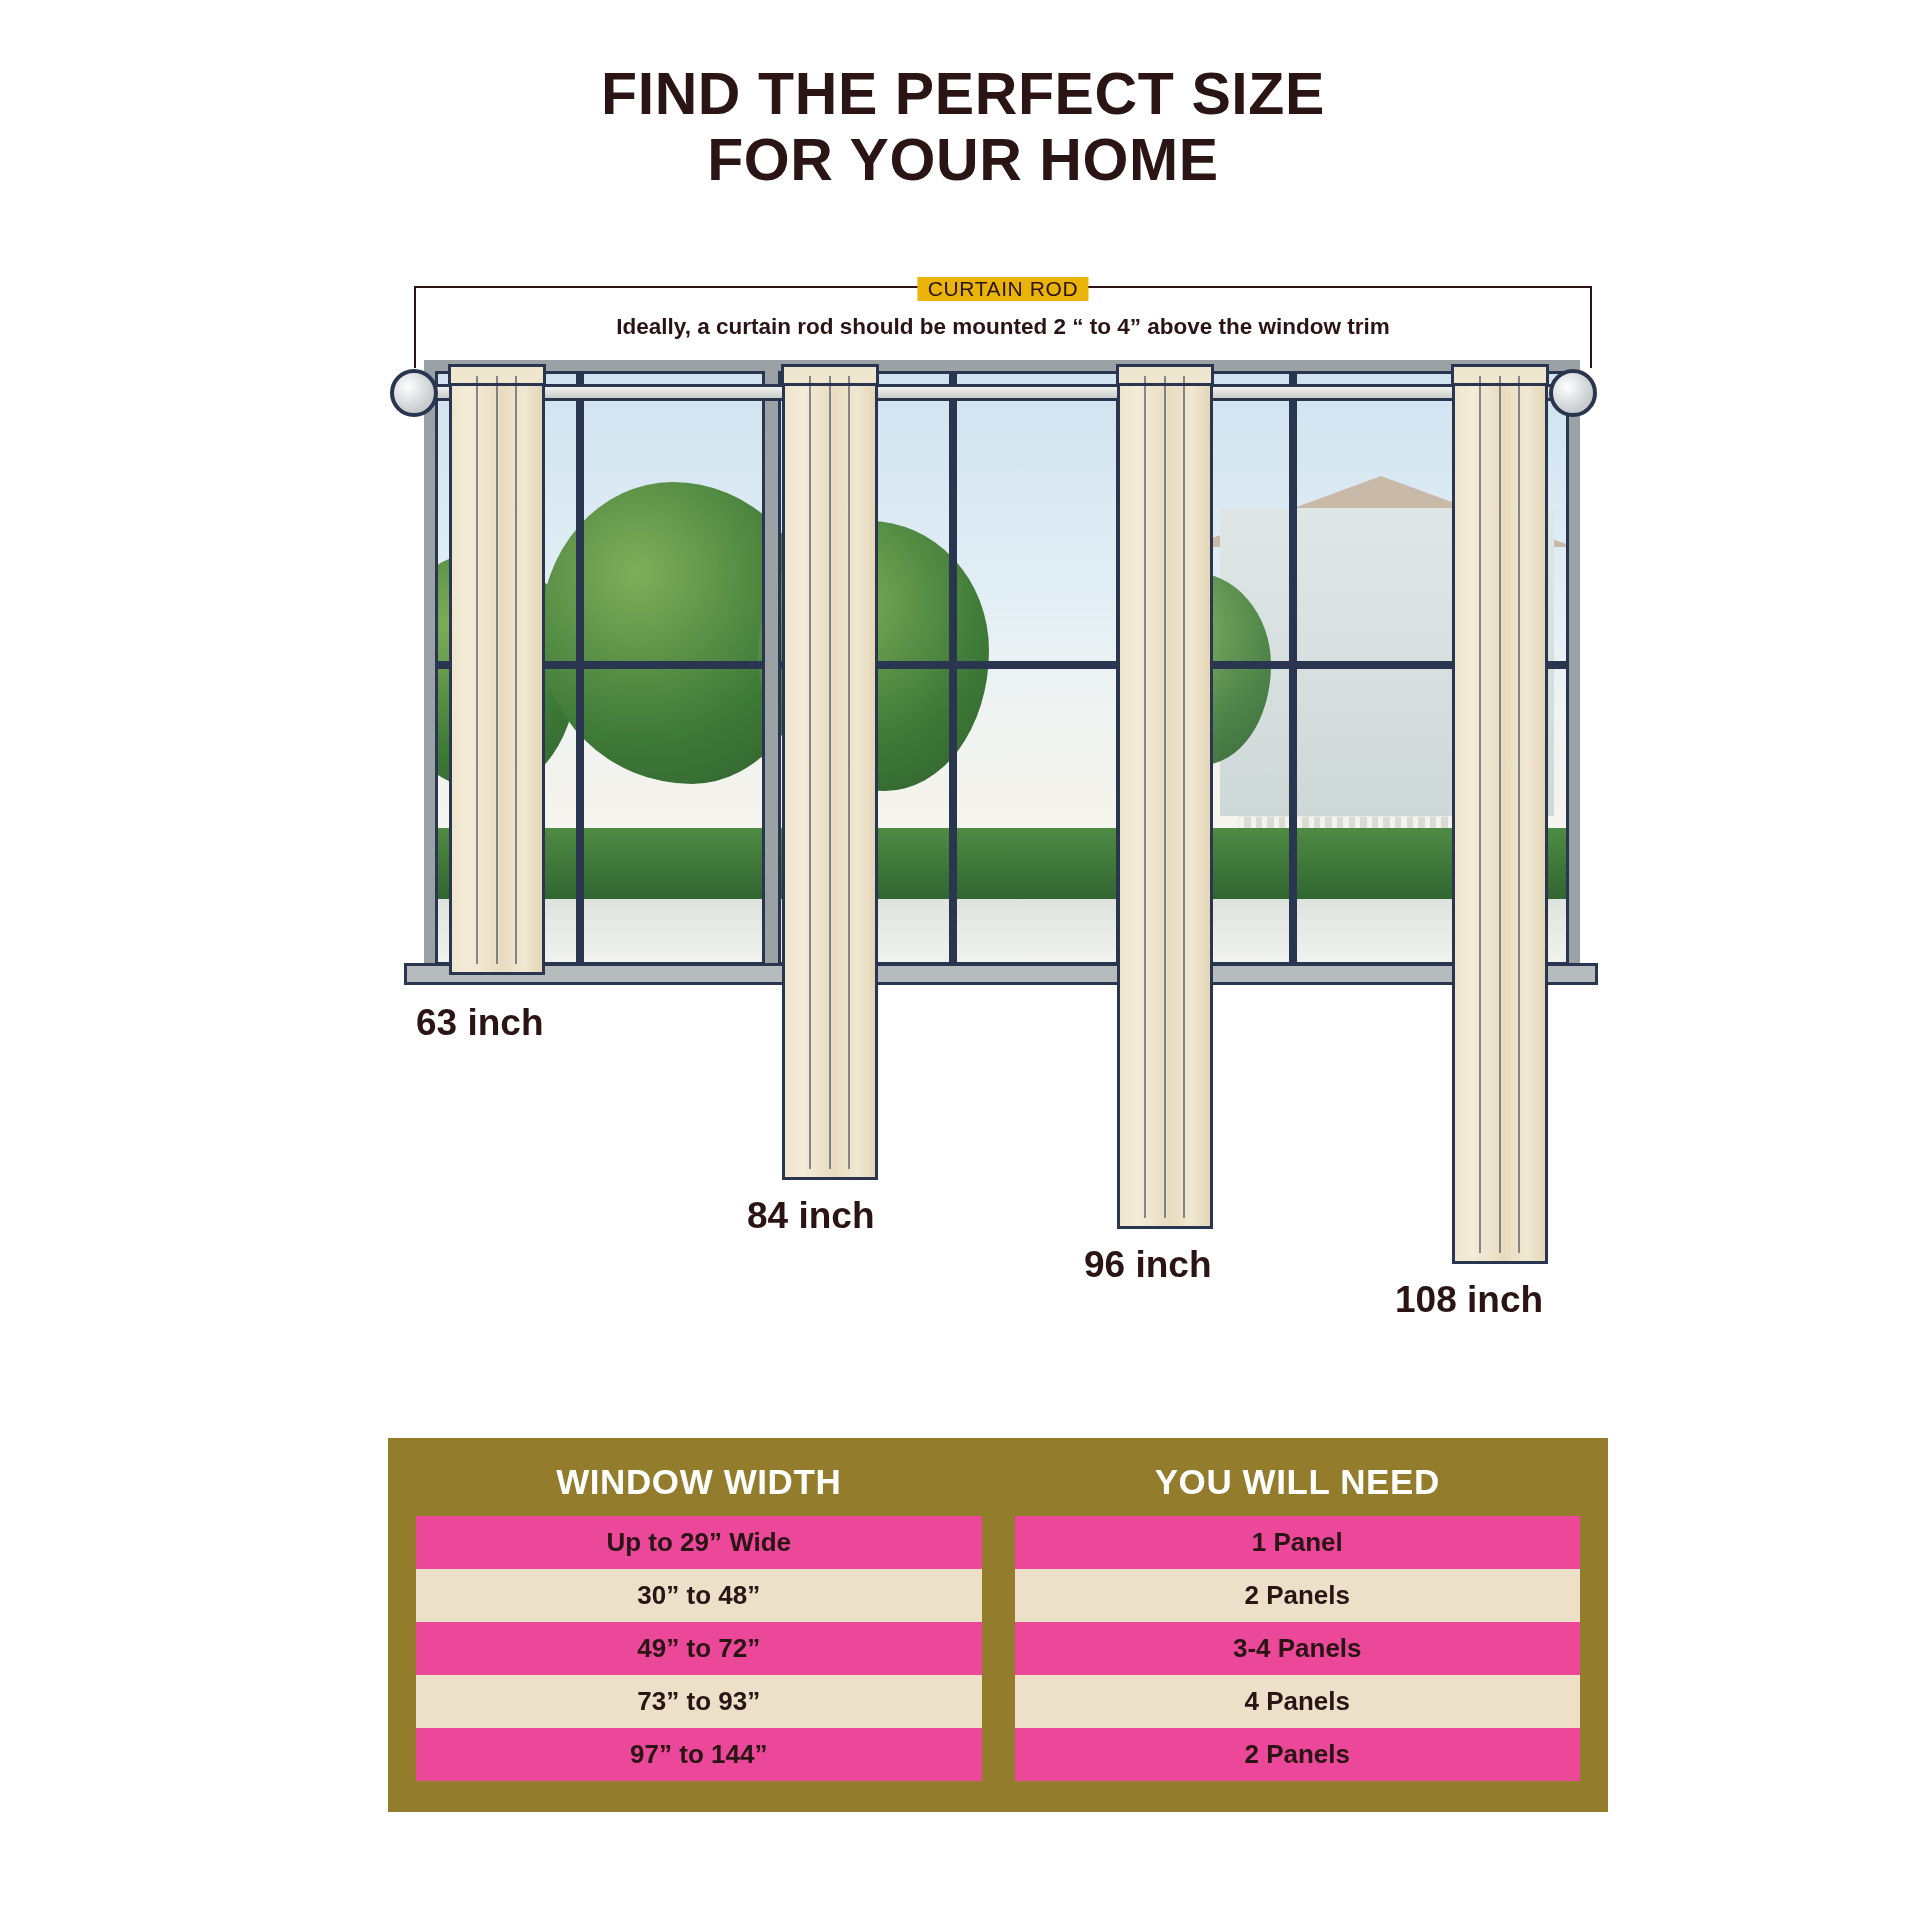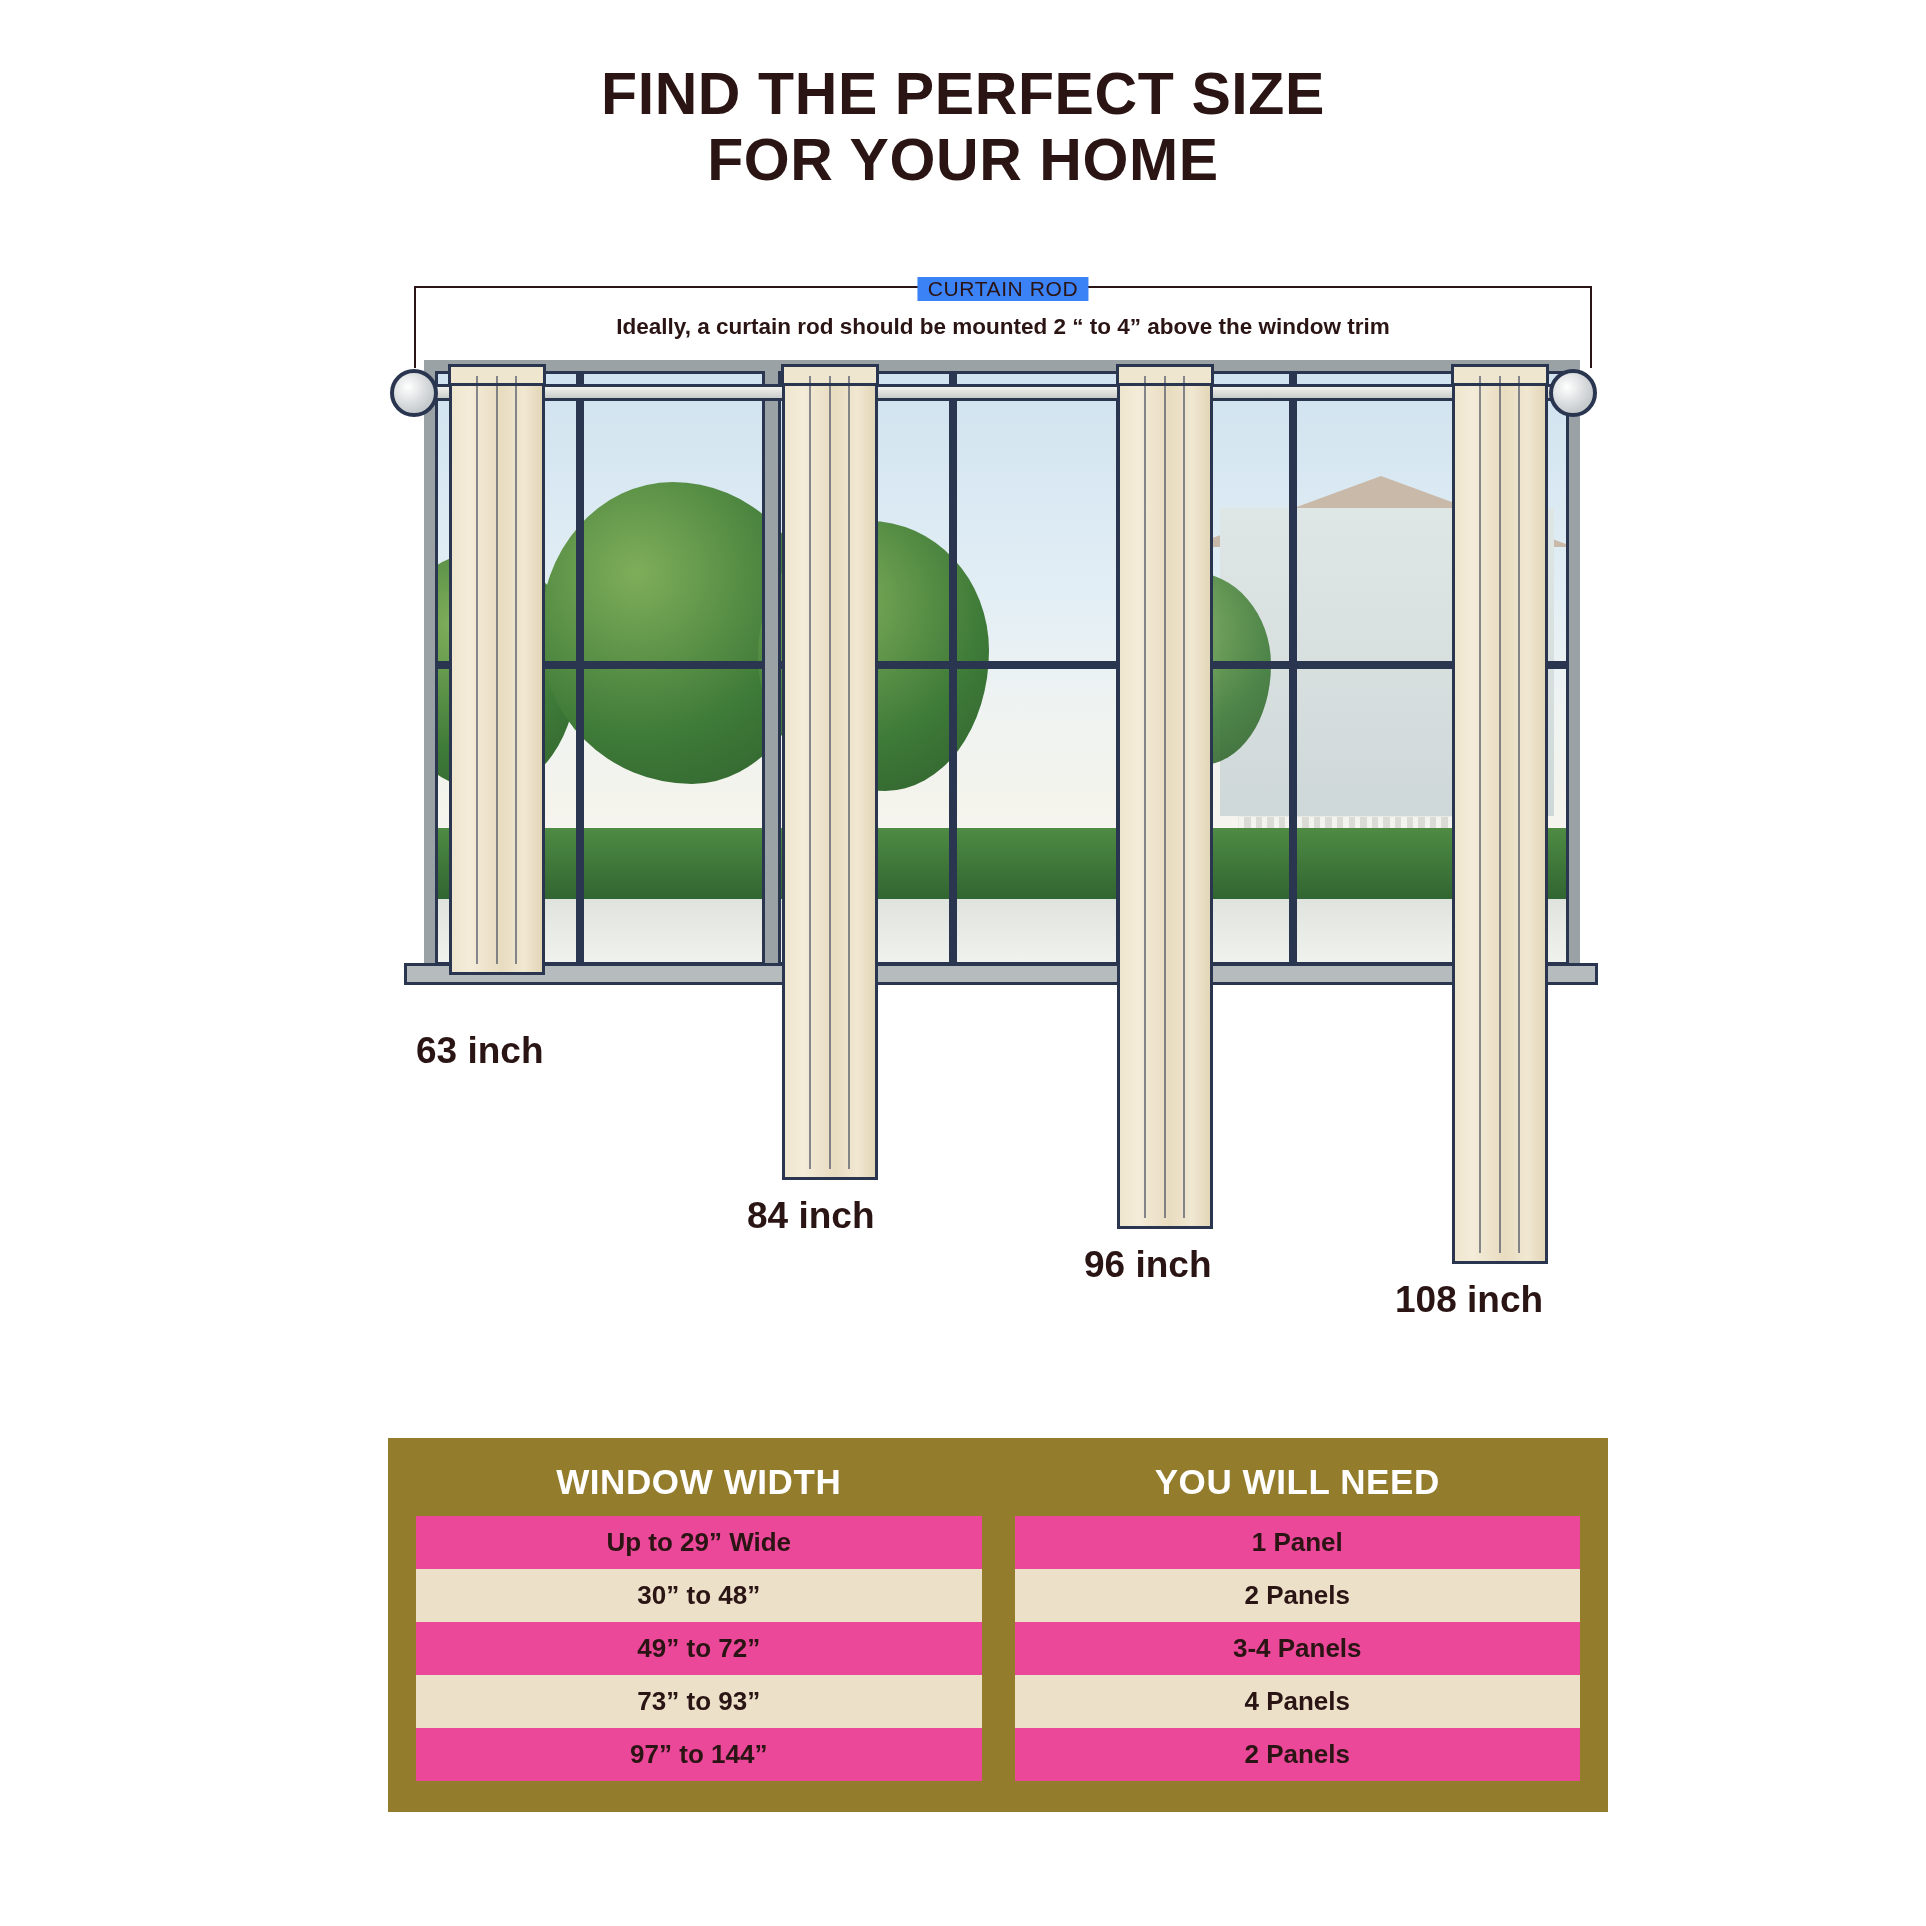--- a/index.html
+++ b/index.html
@@ -72,21 +72,21 @@
     background: #2a1414;
   }
   .rod-measure .vline-l { left: 0; }
   .rod-measure .vline-r { right: 0; }
 
   .rod-label {
     position: absolute;
     top: 0px;
     left: 50%;
     transform: translateX(-50%);
-    background: #3b82f6;
+    background: #eab308;
     padding: 0 10.3px;
     font-size: 21px;
     letter-spacing: 0.6px;
     color: #2a1414;
     white-space: nowrap;
   }
   .rod-subtitle {
     position: absolute;
     top: 37px;
     left: 50%;
@@ -275,21 +275,21 @@
   .panel-96  { left: 1117px; top: 365px; width: 96px; height: 864px; }
   .panel-108 { left: 1452px; top: 365px; width: 96px; height: 899px; }
 
   .size-label {
     position: absolute;
     font-size: 37px;
     font-weight: bold;
     color: #2a1414;
     white-space: nowrap;
   }
-  .label-63  { left: 416px;  top: 1030px; text-align: right; }
+  .label-63  { left: 416px;  top: 1002px; text-align: right; }
   .label-84  { left: 747px; top: 1195px; }
   .label-96  { left: 1084px; top: 1244px; }
   .label-108 { left: 1395px; top: 1279px; }
 
   
   .table-wrap {
     position: absolute;
     left: 388px;
     top: 1438px;
     width: 1220px;

